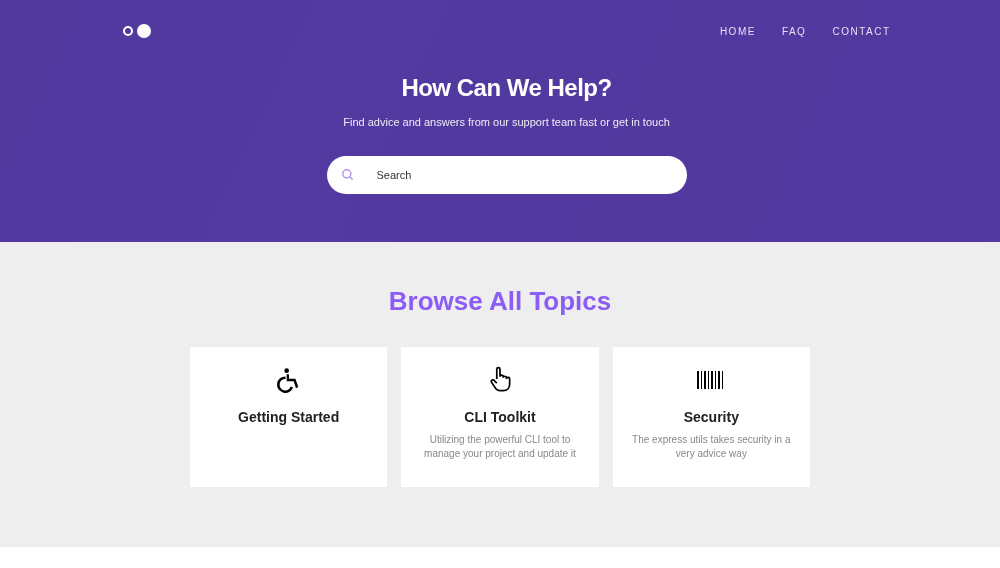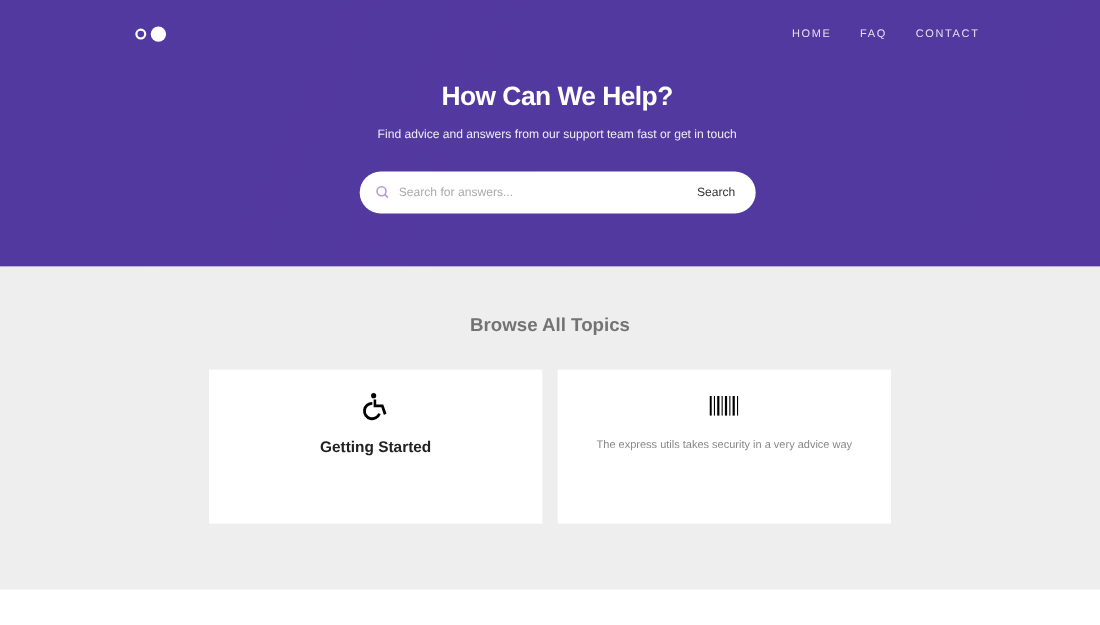--- a/index.html
+++ b/index.html
@@ -89,22 +89,22 @@
     color: #333;
     padding: 8px 14px;
     cursor: pointer;
     font-weight: 500;
   }
   .topics-section {
     padding: 44px 0 60px 0;
     text-align: center;
   }
   .topics-title {
-    color: #737373;
-    font-size: 17px;
+    color: #8b5cf6;
+    font-size: 26px;
     font-weight: 700;
     margin-bottom: 30px;
   }
   .cards {
     display: flex;
     gap: 14px;
     justify-content: center;
     max-width: 620px;
     margin: 0 auto;
   }
@@ -161,21 +161,20 @@
       <h1 class="hero-title">How Can We Help?</h1>
       <p class="hero-sub">Find advice and answers from our support team fast or get in touch</p>
 
       <div class="search-bar">
         <span class="search-icon">
           <svg width="14" height="14" viewBox="0 0 24 24" fill="none" stroke="#b497e8" stroke-width="2.5">
             <circle cx="10" cy="10" r="7"></circle>
             <line x1="20" y1="20" x2="15" y2="15"></line>
           </svg>
         </span>
-        <input class="search-input" type="text" placeholder="Search for answers..." style="">
         <button class="search-btn">Search</button>
       </div>
     </div>
   </div>
 </div>
 
 <div class="topics-section">
   <h2 class="topics-title">Browse All Topics</h2>
   <div class="cards">
 
@@ -183,34 +182,44 @@
       <div class="card-icon">
         <svg width="28" height="28" viewBox="0 0 24 24" fill="#000">
           <circle cx="10" cy="4" r="2"></circle>
           <path d="M10 7 L10 13 L16 13 L18 19 L20 18 L17.5 11 L12 11 L12 7 Z"></path>
           <path d="M9 10 A6 6 0 1 0 14.5 18" fill="none" stroke="#000" stroke-width="2.2"></path>
         </svg>
       </div>
       <div class="card-title">Getting Started</div>
     </div>
 
+    <div class="card">
+      <div class="card-icon">
+        <svg width="26" height="30" viewBox="0 0 24 28" fill="none" stroke="#000" stroke-width="1.6">
+          <path d="M9 13 V4 a1.5 1.5 0 0 1 3 0 V11 a1.5 1.5 0 0 1 3 0 V12 a1.5 1.5 0 0 1 3 0 V13 a1.5 1.5 0 0 1 3 0 V18 c0 3 -2 6 -6 6 h-3 c-2 0 -3 -1 -4 -2 l-4 -6 a1.5 1.5 0 0 1 2 -2 L9 17"></path>
+        </svg>
+      </div>
+      <div class="card-title">CLI Toolkit</div>
+      <div class="card-desc">Utilizing the powerful CLI tool to manage your project and update it</div>
+    </div>
 
     <div class="card">
       <div class="card-icon">
         <svg width="28" height="18" viewBox="0 0 28 18" fill="#000">
           <rect x="0" y="0" width="2" height="18"></rect>
           <rect x="4" y="0" width="1" height="18"></rect>
           <rect x="7" y="0" width="2" height="18"></rect>
           <rect x="11" y="0" width="1" height="18"></rect>
           <rect x="14" y="0" width="2" height="18"></rect>
           <rect x="18" y="0" width="1" height="18"></rect>
           <rect x="21" y="0" width="2" height="18"></rect>
           <rect x="25" y="0" width="1" height="18"></rect>
         </svg>
       </div>
+      <div class="card-title">Security</div>
       <div class="card-desc">The express utils takes security in a very advice way</div>
     </div>
 
   </div>
 </div>
 
 <div class="featured-section">
   
 </div>
 

